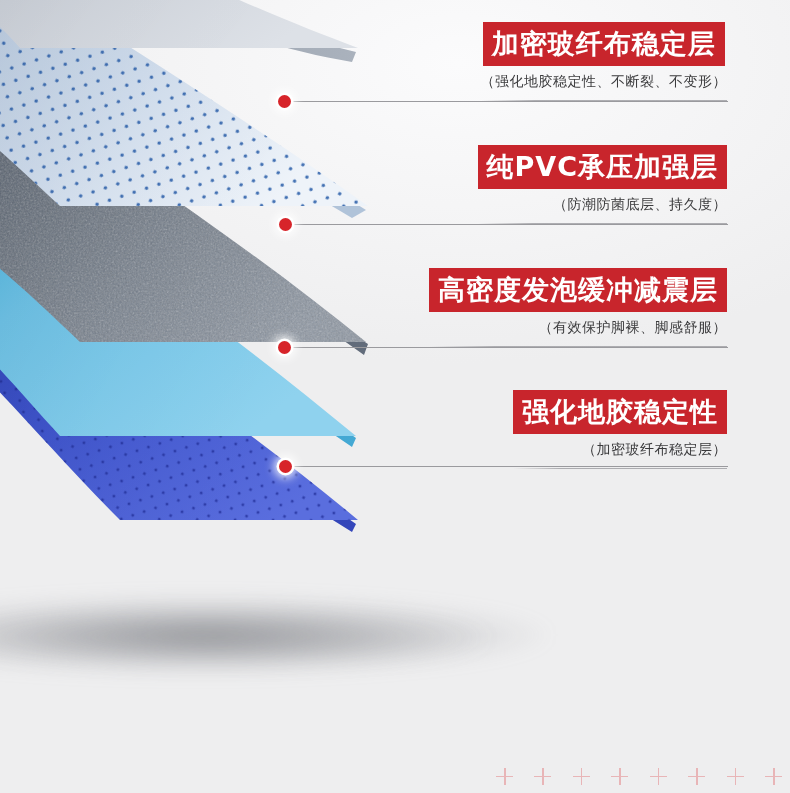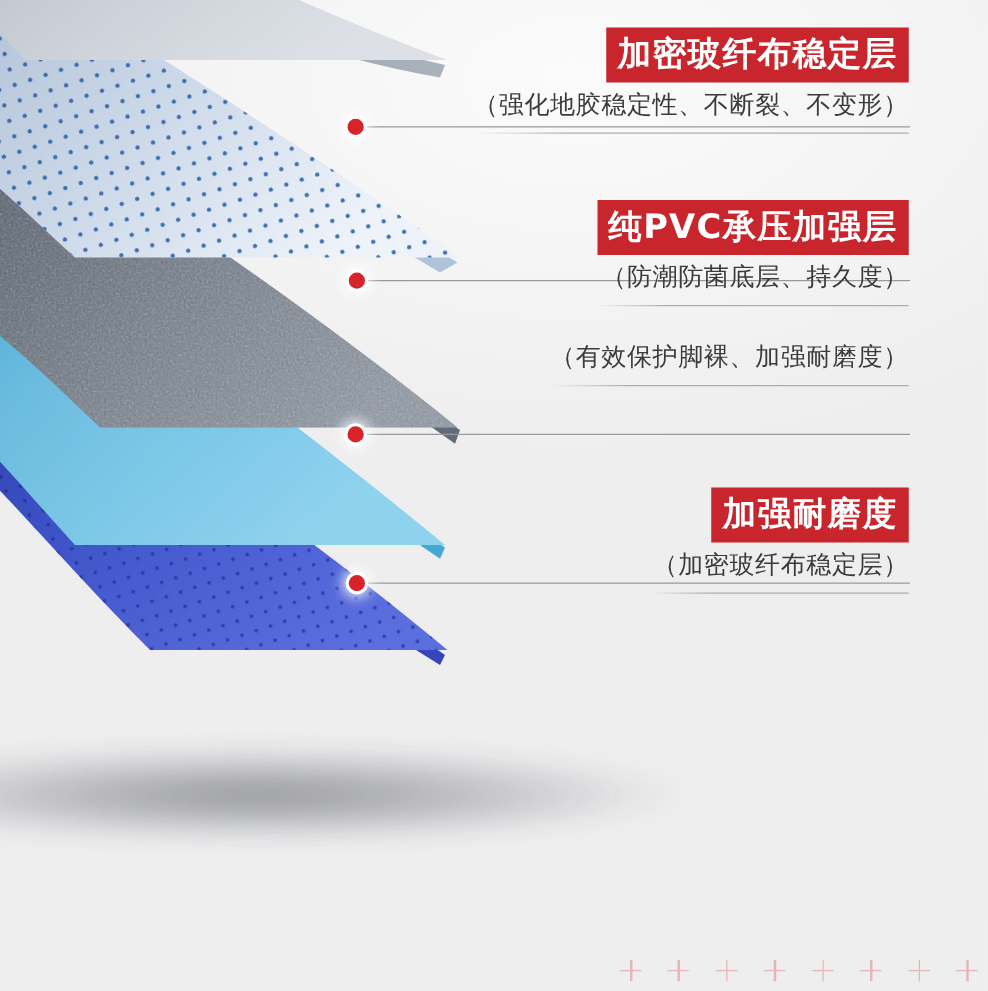--- a/index.html
+++ b/index.html
@@ -59,35 +59,34 @@
     font-weight:700;
     line-height:1;
     letter-spacing:1px;
     padding:8px 9px 9px 9px;
     white-space:nowrap;
   }
   .callout .sub{
     display:block;
     margin-top:8px;
     color:#3b3b3d;
-    font-size:20px;
+    font-size:14px;
     line-height:1;
     letter-spacing:.5px;
     white-space:nowrap;
-    font-family:Liberation Serif, serif;
   }
   .callout .rule{
     display:block;
     margin-top:12px;
     height:1px;
     background:linear-gradient(90deg, rgba(150,150,155,0) 0%, rgba(150,150,155,.75) 22%, rgba(150,150,155,.75) 100%);
   }
 
-  #callout-0{ top:22px; }
-  #callout-1{ top:145px;margin-top:15px; }
+  #callout-0{ top:22px;text-align:center; }
+  #callout-1{ top:145px; }
   #callout-2{ top:268px; }
   #callout-3{ top:390px; }
 
   
   .leader{
     position:absolute;
     height:1px;
     background:#9a9a9e;
     pointer-events:none;
   }
@@ -264,26 +263,27 @@
       <span class="rule"></span>
     </div>
 
     <div class="callout" id="callout-1">
       <span class="title">纯PVC承压加强层</span>
       <span class="sub">（防潮防菌底层、持久度）</span>
       <span class="rule"></span>
     </div>
 
     <div class="callout" id="callout-2">
-      <span class="sub">（有效保护脚裸、加强耐磨度）</span>
+      <span class="title">高密度发泡缓冲减震层</span>
+      <span class="sub">（有效保护脚裸、脚感舒服）</span>
       <span class="rule"></span>
     </div>
 
     <div class="callout" id="callout-3">
-      <span class="title">加强耐磨度</span>
+      <span class="title">强化地胶稳定性</span>
       <span class="sub">（加密玻纤布稳定层）</span>
       <span class="rule"></span>
     </div>
 
   </div>
 
   <div class="plus-row" id="plus-row">
       <span class="plus"></span>
       <span class="plus"></span>
       <span class="plus"></span>

